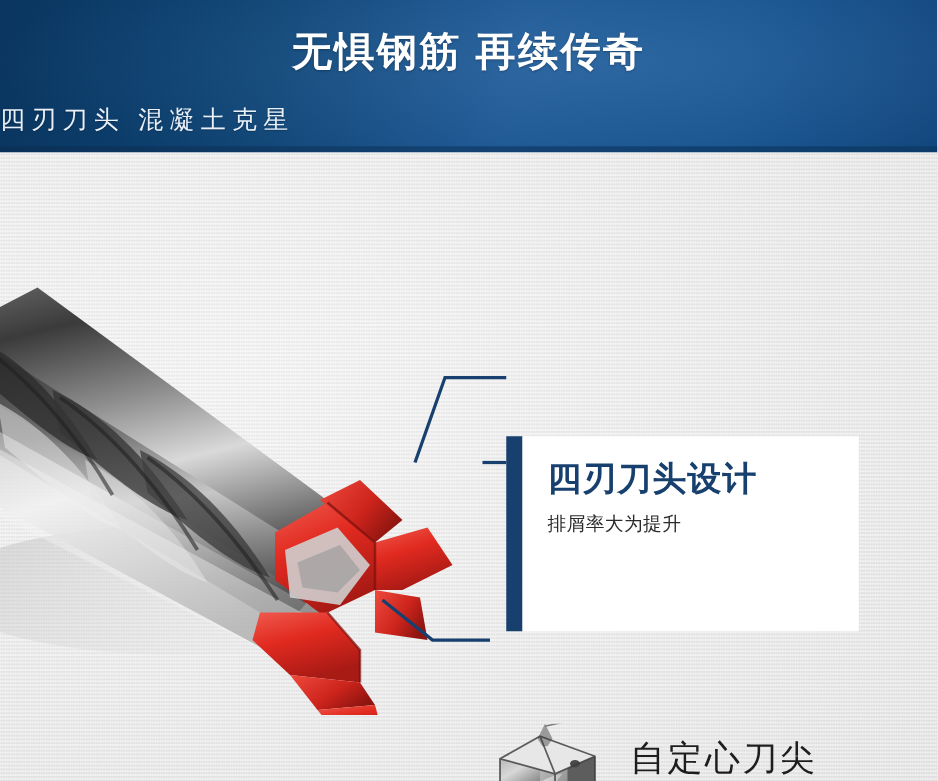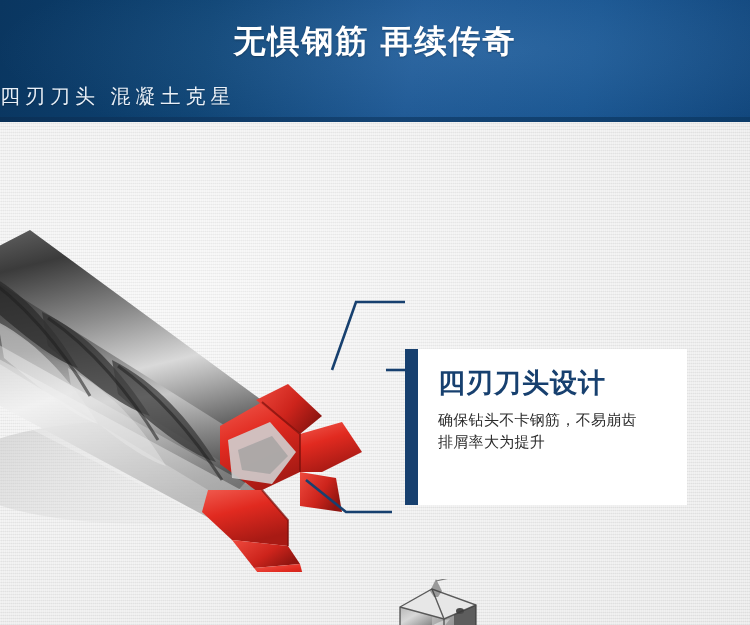--- a/index.html
+++ b/index.html
@@ -190,21 +190,20 @@
       <line x1="386" y1="248" x2="405" y2="248" stroke="#17406f" stroke-width="2.6"></line>
 
       <polyline points="306,358 346,390 392,390" fill="none" stroke="#17406f" stroke-width="2.6"></polyline>
     </svg>
 
     <div class="callout">
       <div class="callout-bar"></div>
       <div class="callout-panel"></div>
       <div class="callout-title">四刃刀头设计</div>
       <div class="callout-body">
-        <div>确保钻头不卡钢筋，不易崩齿</div>
         <div>排屑率大为提升</div>
       </div>
     </div>
 
     <div class="tipgroup">
       <svg class="tipicon" viewBox="0 0 96 92">
         <defs>
           <linearGradient id="tipA" x1="0" y1="0" x2="1" y2="0.8">
             <stop offset="0%" stop-color="#f2f2f2"></stop>
             <stop offset="45%" stop-color="#b4b4b4"></stop>
@@ -237,17 +236,18 @@
         <line x1="44" y1="2" x2="62" y2="-2" stroke="#7a7a7a" stroke-width="1.2"></line>
 
         <ellipse cx="68" cy="32" rx="4" ry="3" fill="#4a4a4a"></ellipse>
 
         <g stroke="#3a3a3a" stroke-width="1.4" fill="none" opacity=".8">
           <path d="M8,28 L40,10 L84,26 L84,72 L52,90 L8,74 Z"></path>
           <path d="M40,10 L52,40 L52,90"></path>
           <path d="M8,28 L52,40 L84,26"></path>
         </g>
       </svg>
+      <div class="tip-title">自定心刀尖</div>
 
     </div>
 
   </div>
 </div>
 
 </body></html>

